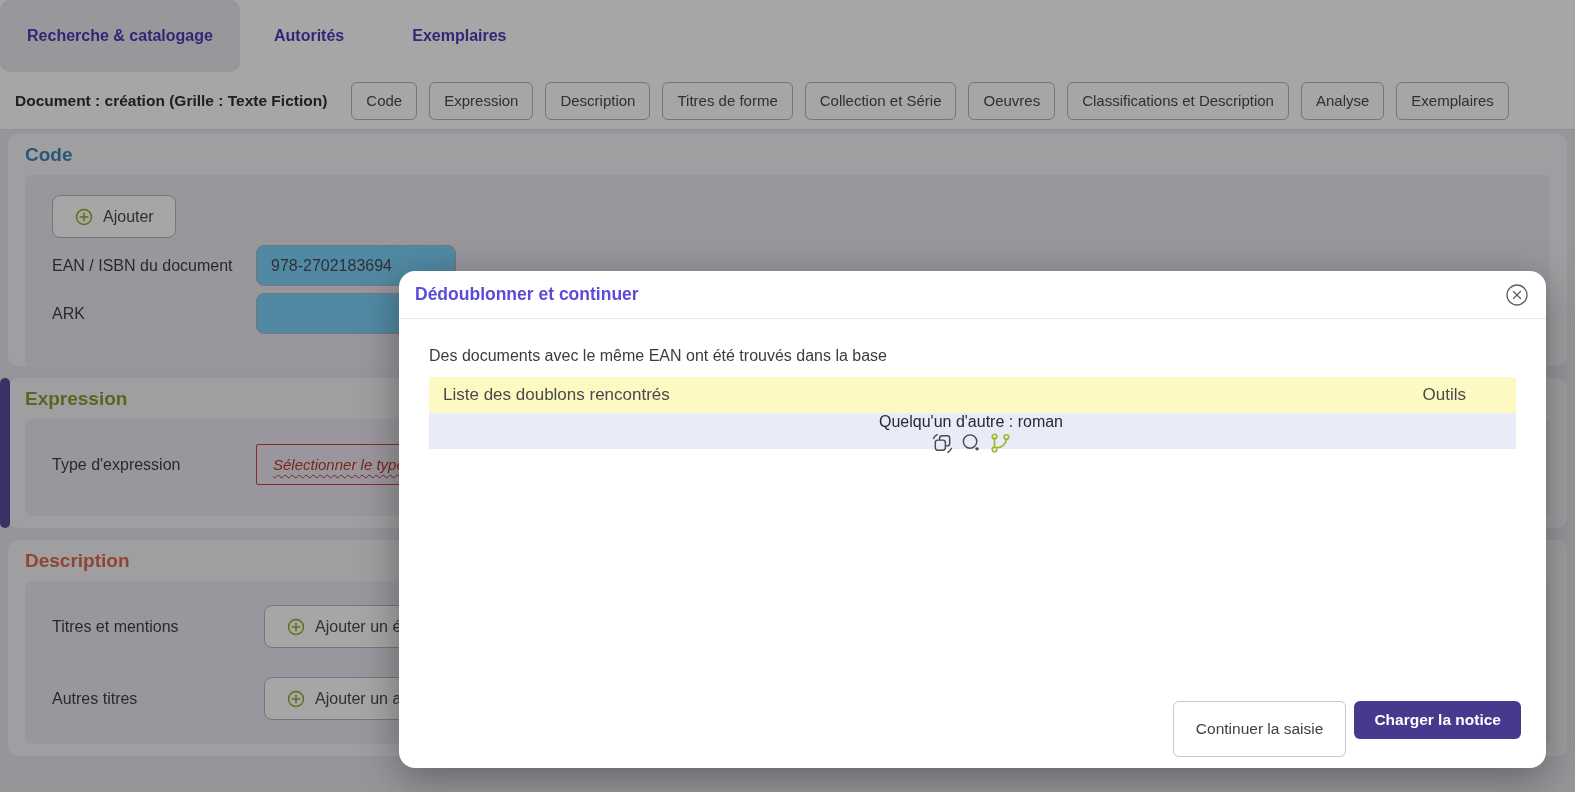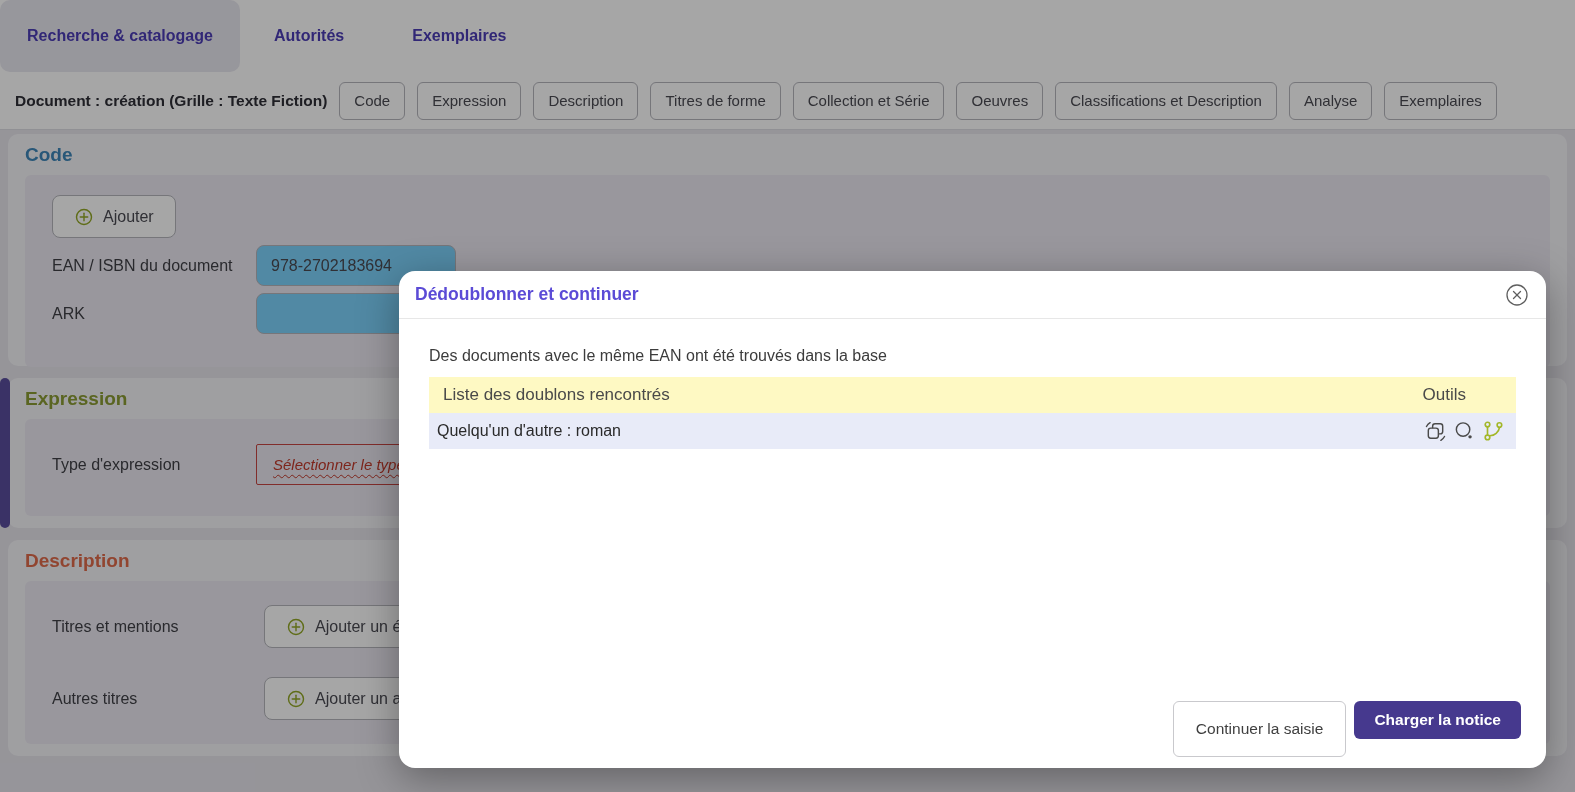--- a/index.html
+++ b/index.html
@@ -6,21 +6,21 @@
   html,body { width:1575px; height:792px; overflow:hidden; }
   body { font-family:"Liberation Sans", sans-serif; background:#e6e5ec; position:relative; }
 
   
   .tabbar { position:absolute; top:0; left:0; width:1575px; height:72px; background:#ffffff; display:flex; align-items:stretch; }
   .tab { display:flex; align-items:center; justify-content:center; font-size:16px; font-weight:bold; color:#4c3db6; cursor:pointer; padding:0 34px; }
   .tab.active { width:240px; padding:16px; background:#e9e8f0;border-radius:10px; }
 
   
   .toolbar { position:absolute; top:72px; left:0; width:1575px; height:58px; background:#ffffff; display:flex; align-items:center; padding-left:15px; gap:12px; border-bottom:1px solid #dddde3; }
-  .toolbar-title { font-size:15.5px; font-weight:bold; color:#2e2e36; white-space:nowrap; }
+  .toolbar-title { font-size:15.5px; font-weight:bold; color:#2e2e36; white-space:nowrap; margin-right:12px; }
   .tb-btn { height:38px; padding:0 14px; background:#ffffff; border:1px solid #b5b5bc; border-radius:6px; font-size:15px; color:#4a4a52; white-space:nowrap; display:flex; align-items:center; flex:0 0 auto; cursor:pointer; }
 
   
   .content { position:absolute; top:130px; left:0; width:1575px; height:662px; background:#e6e5ec; }
   .card { position:absolute; left:8px; width:1559px; background:#f5f4f8; border-radius:10px; padding:10px 17px; }
   .card-heading { font-size:19px; font-weight:bold; }
   .panel { background:#ebe9f1; border-radius:6px; margin-top:9px; padding:22px 27px; }
 
   .card-code { top:4px; height:232px; }
   .heading-code { color:#3e86b8; }
@@ -50,21 +50,21 @@
   .modal { position:absolute; left:399px; top:271px; width:1147px; height:497px; background:#ffffff; border-radius:16px; z-index:100; box-shadow:0 10px 40px rgba(0,0,0,0.35); }
   .modal-header { position:relative; height:48px; border-bottom:1px solid #e7e7e7; display:flex; align-items:center; padding:0 16px; }
   .modal-title { font-size:17.5px; font-weight:bold; color:#5b4bd6; }
   .modal-close { position:absolute; right:16px; top:11px; width:26px; height:26px; cursor:pointer; display:flex; align-items:center; justify-content:center; }
   .modal-body { padding:0 30px;margin-top:16px; }
   .modal-msg { margin-top:28px; font-size:16px; color:#3c3c3c; }
   .dup-table { margin-top:12px; }
   .dup-head { height:36px; background:#fef9c3; display:flex; align-items:center; justify-content:space-between; padding:0 14px; }
   .dup-head .h-left { font-size:17px; color:#4a4a4a; }
   .dup-head .h-right { font-size:17px; color:#4a4a4a; margin-right:36px; }
-  .dup-row { height:36px; background:#e8ebf8; display:flex; align-items:center; justify-content:space-between; padding:0 11px 0 8px; }
+  .dup-row { height:36px; background:#e8ebf8; display:flex; align-items:center; justify-content:space-between; padding:0 11px 0 8px;flex-direction:column; }
   .dup-row .r-title { font-size:16px; color:#2a2a2a; }
   .dup-tools { display:flex; align-items:center; gap:5px; }
   .tool-btn { width:24px; height:24px; display:flex; align-items:center; justify-content:center; cursor:pointer; }
   .modal-footer { position:absolute; right:25px; bottom:11px; display:flex; gap:8px; }
   .btn-secondary { height:56px; padding:0 22px; background:#ffffff; border:1px solid #c9c9cd; border-radius:6px; font-size:15.5px; color:#3f3f3f; display:flex; align-items:center; cursor:pointer; }
   .btn-primary { height:38px; padding:0 20px; background:#46398e; border:none; border-radius:6px; font-size:15.5px; font-weight:bold; color:#ffffff; display:flex; align-items:center; cursor:pointer; }
 </style>
 </head>
 <body>
 

